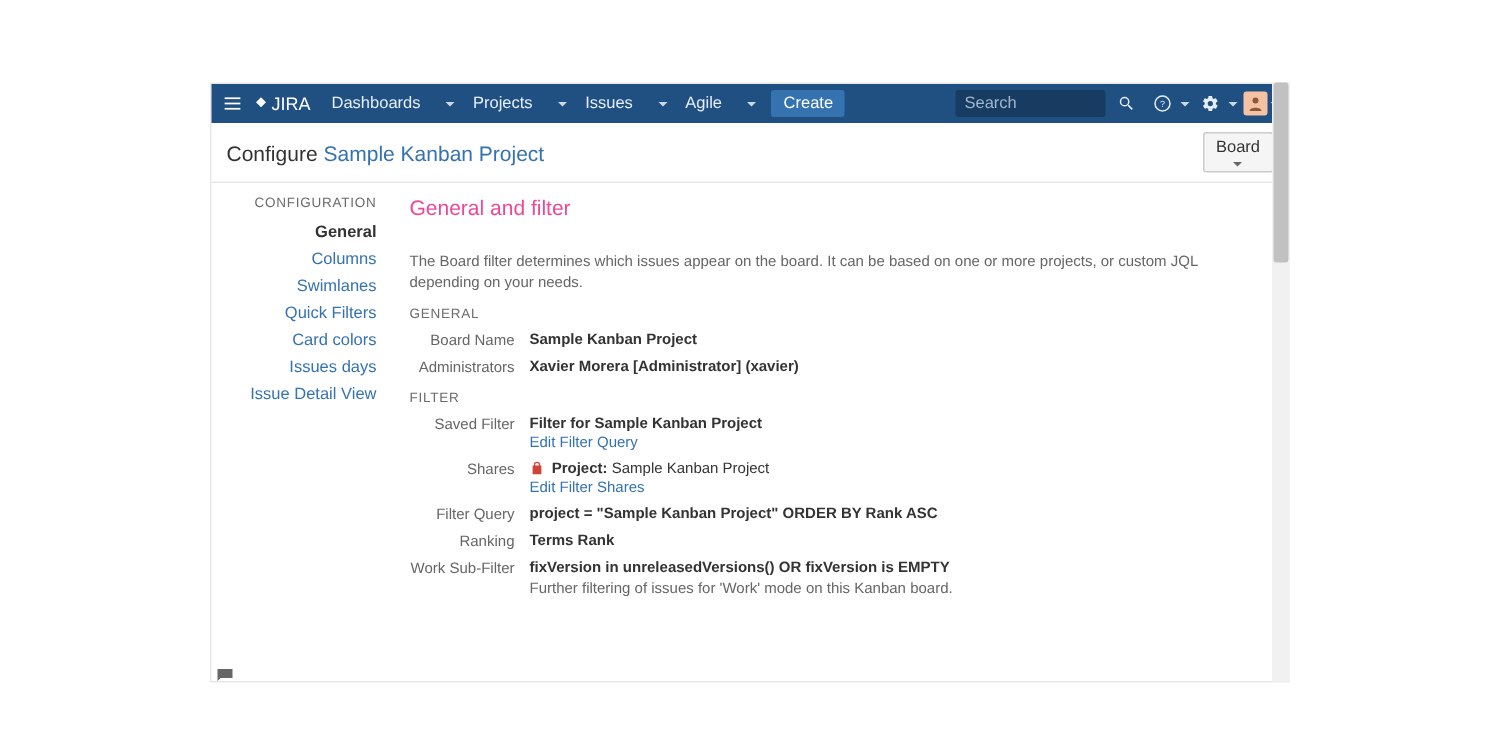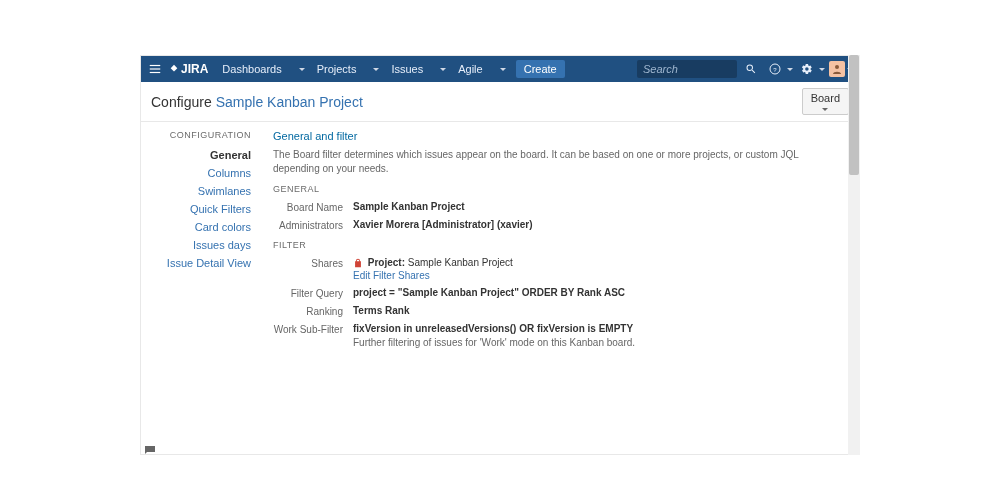--- a/index.html
+++ b/index.html
@@ -4,47 +4,47 @@
 <style>
   * { box-sizing: border-box; margin: 0; padding: 0; }
   body { font-family: Arial, Helvetica, sans-serif; font-size: 12px; color: #333; background: #fff; }
   .viewport { width: 1000px; height: 503px; margin: 0; position: relative; overflow: hidden; }
   .app { position: absolute; left: 140px; top: 55px; width: 720px; height: 400px; background: #fff; display: flex; flex-direction: column; border: 1px solid #e8e8e8; }
 
   
   .topnav { background: #205081; height: 26px; display: flex; align-items: center; color: #fff; font-size: 11px; padding: 0 6px; }
   .topnav .ham { width: 16px; height: 16px; display: inline-flex; align-items: center; justify-content: center; margin-right: 6px; cursor: pointer; }
   .topnav .ham svg { width: 14px; height: 14px; stroke: #fff; }
-  .logo { font-weight: bold; font-size: 12px; margin-right: 8px; display: flex; align-items: center; gap: 2px; }
+  .logo { font-weight: normal; font-size: 12px; margin-right: 8px; display: flex; align-items: center; gap: 2px; }
   .logo svg { width: 10px; height: 10px; fill: #fff; }
   .navitem { padding: 0 6px; display: flex; align-items: center; gap: 17px; cursor: pointer; color: #e6eefa; }
   .caret { display: inline-block; width: 0; height: 0; border-left: 3px solid transparent; border-right: 3px solid transparent; border-top: 3px solid #cfd8e6; }
   .create-btn { background: #3572b0; color: #fff; border: none; padding: 3px 8px; border-radius: 2px; font-size: 11px; margin-left: 4px; cursor: pointer; }
   .nav-spacer { flex: 1; }
-  .search-box { background: #183c61; border: none; color: #fff; font-size: 11px; padding: 3px 6px; width: 100px; border-radius: 2px; font-style: italic; }
+  .search-box { background: #183c61; border: none; color: #fff; font-size: 11px; padding: 3px 6px; width: 100px; border-radius: 2px; }
   .search-box::placeholder { color: #9fb6cf; }
   .nav-icon { width: 20px; display: inline-flex; align-items: center; justify-content: center; margin-left: 4px; cursor: pointer; }
   .nav-icon svg { width: 12px; height: 12px; fill: #e6eefa; }
   .avatar { width: 16px; height: 16px; background: #f5c2a3; border-radius: 2px; margin-left: 4px; display:flex;align-items:center;justify-content:center; cursor:pointer; }
 
   
   .titlebar { display: flex; align-items: center; padding: 6px 10px; border-bottom: 1px solid #e8e8e8; font-size: 14px; }
   .titlebar .title-static { color: #333; margin-right: 4px; }
   .titlebar .title-link { color: #3572b0; cursor: pointer; }
   .board-btn { margin-left: auto; font-size: 11px; background: #f5f5f5; border: 1px solid #ccc; border-radius: 2px; padding: 3px 8px; display: flex; align-items: center; gap: 4px; cursor: pointer; flex-direction: column; }
 
   
   .body { display: flex; flex: 1; overflow: hidden; }
   .sidebar { width: 120px; padding: 8px 10px; font-size: 11px; text-align: right; }
   .sidebar .heading { color: #6b6b6b; font-size: 9px; letter-spacing: 0.5px; text-transform: uppercase; margin-bottom: 6px; }
   .sidebar .sideitem { display: block; color: #3572b0; padding: 3px 0; cursor: pointer; }
   .sidebar .sideitem.active { color: #333; font-weight: bold; }
 
   .main { flex: 1; padding: 8px 12px; overflow-y: auto; }
-  .main h2 { font-size: 11px; font-weight: normal; color: #0369a1; margin-bottom: 6px; }
+  .main h2 { font-size: 14px; font-weight: normal; color: #ec4899; margin-bottom: 22px; }
   .main .desc { font-size: 10px; color: #666; margin-bottom: 8px; line-height: 1.4; }
   .section-label { font-size: 9px; color: #6b6b6b; text-transform: uppercase; letter-spacing: 0.5px; margin: 6px 0 4px 0; }
 
   .field-row { display: flex; align-items: flex-start; font-size: 10px; padding: 3px 0; }
   .field-label { width: 80px; text-align: right; color: #666; padding-right: 10px; padding-top: 1px; }
   .field-value { flex: 1; color: #333; }
   .field-value strong { font-weight: bold; }
   .field-value .link { color: #3572b0; cursor: pointer; display: inline-block; margin-top: 2px; }
   .lock-icon { display: inline-flex; width: 10px; height: 10px; vertical-align: middle; margin-right: 2px; }
   .lock-icon svg { width: 10px; height: 10px; fill: #d04437; }
@@ -157,20 +157,27 @@
           <div class="field-value"><strong>Sample Kanban Project</strong></div>
         </div>
         <div class="field-row">
           <div class="field-label">Administrators</div>
           <div class="field-value"><strong>Xavier Morera [Administrator] (xavier)</strong></div>
         </div>
 
         <div class="section-label">FILTER</div>
 
         <div class="field-row">
+          <div class="field-label">Saved Filter</div>
+          <div class="field-value">
+            <strong>Filter for Sample Kanban Project</strong><br>
+            <span class="link">Edit Filter Query</span>
+          </div>
+        </div>
+        <div class="field-row">
           <div class="field-label">Shares</div>
           <div class="field-value">
             <span class="lock-icon">
                 <svg viewBox="0 0 24 24">
                   <path d="M17 8V7a5 5 0 00-10 0v1H5v14h14V8h-2zm-8-1a3 3 0 016 0v1H9V7z"></path>
                 </svg>
               </span>
             <strong><span>Project:</span></strong>
             <span>Sample Kanban Project</span><br>
             <span class="link">Edit Filter Shares</span>

